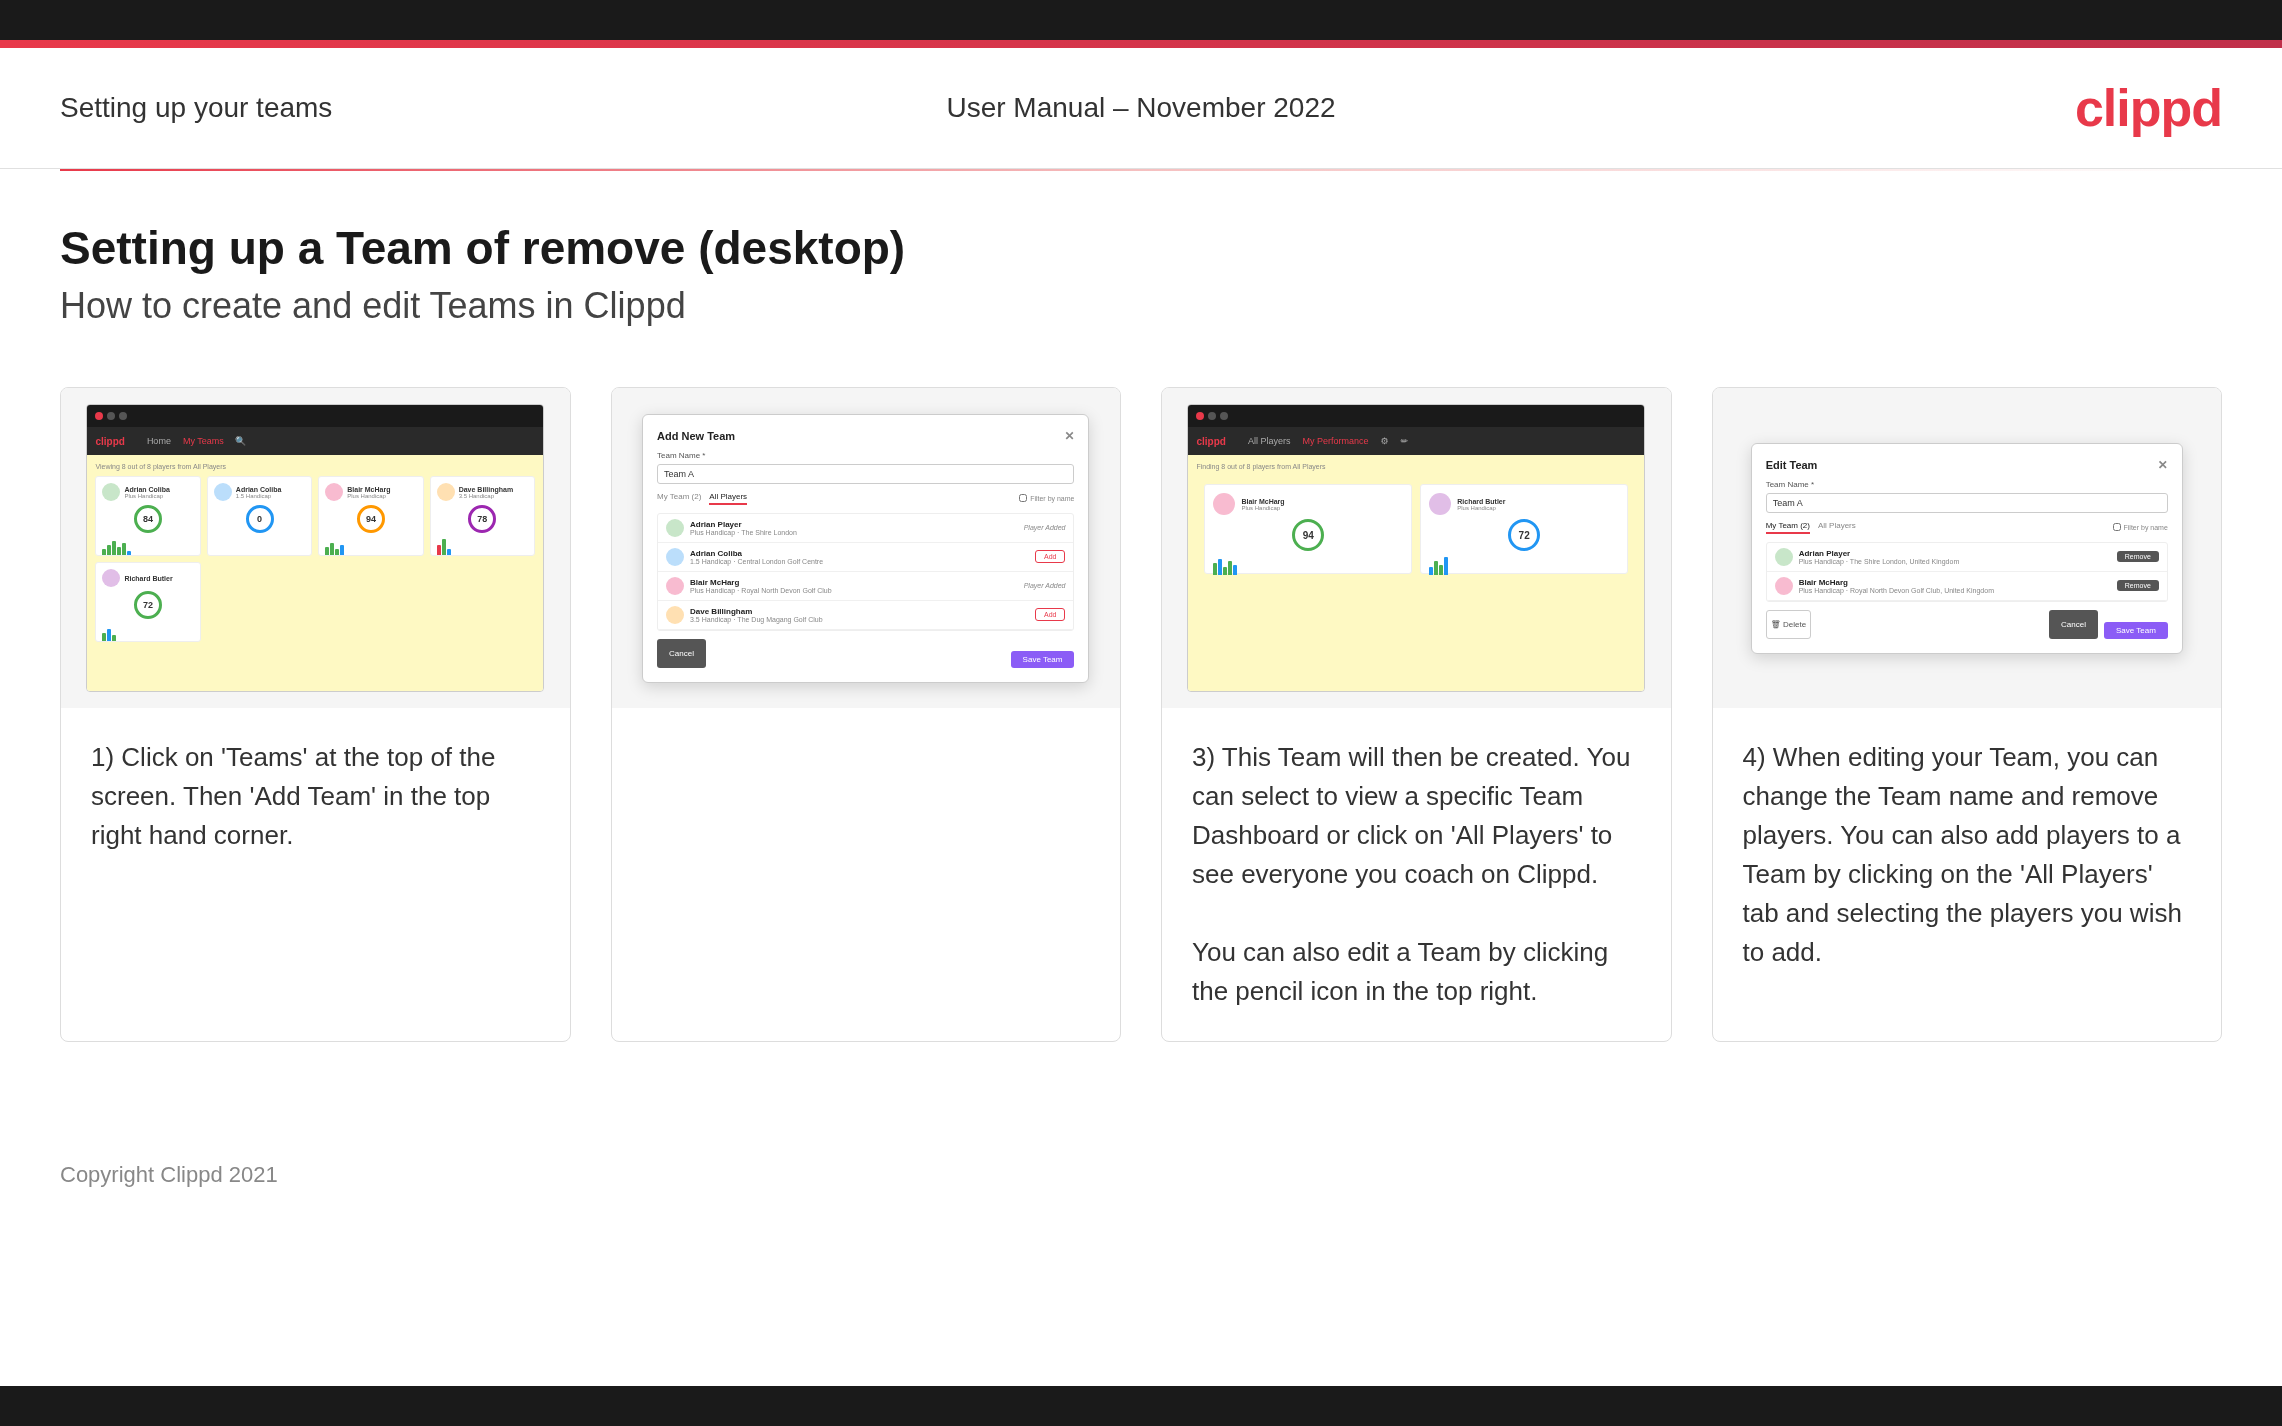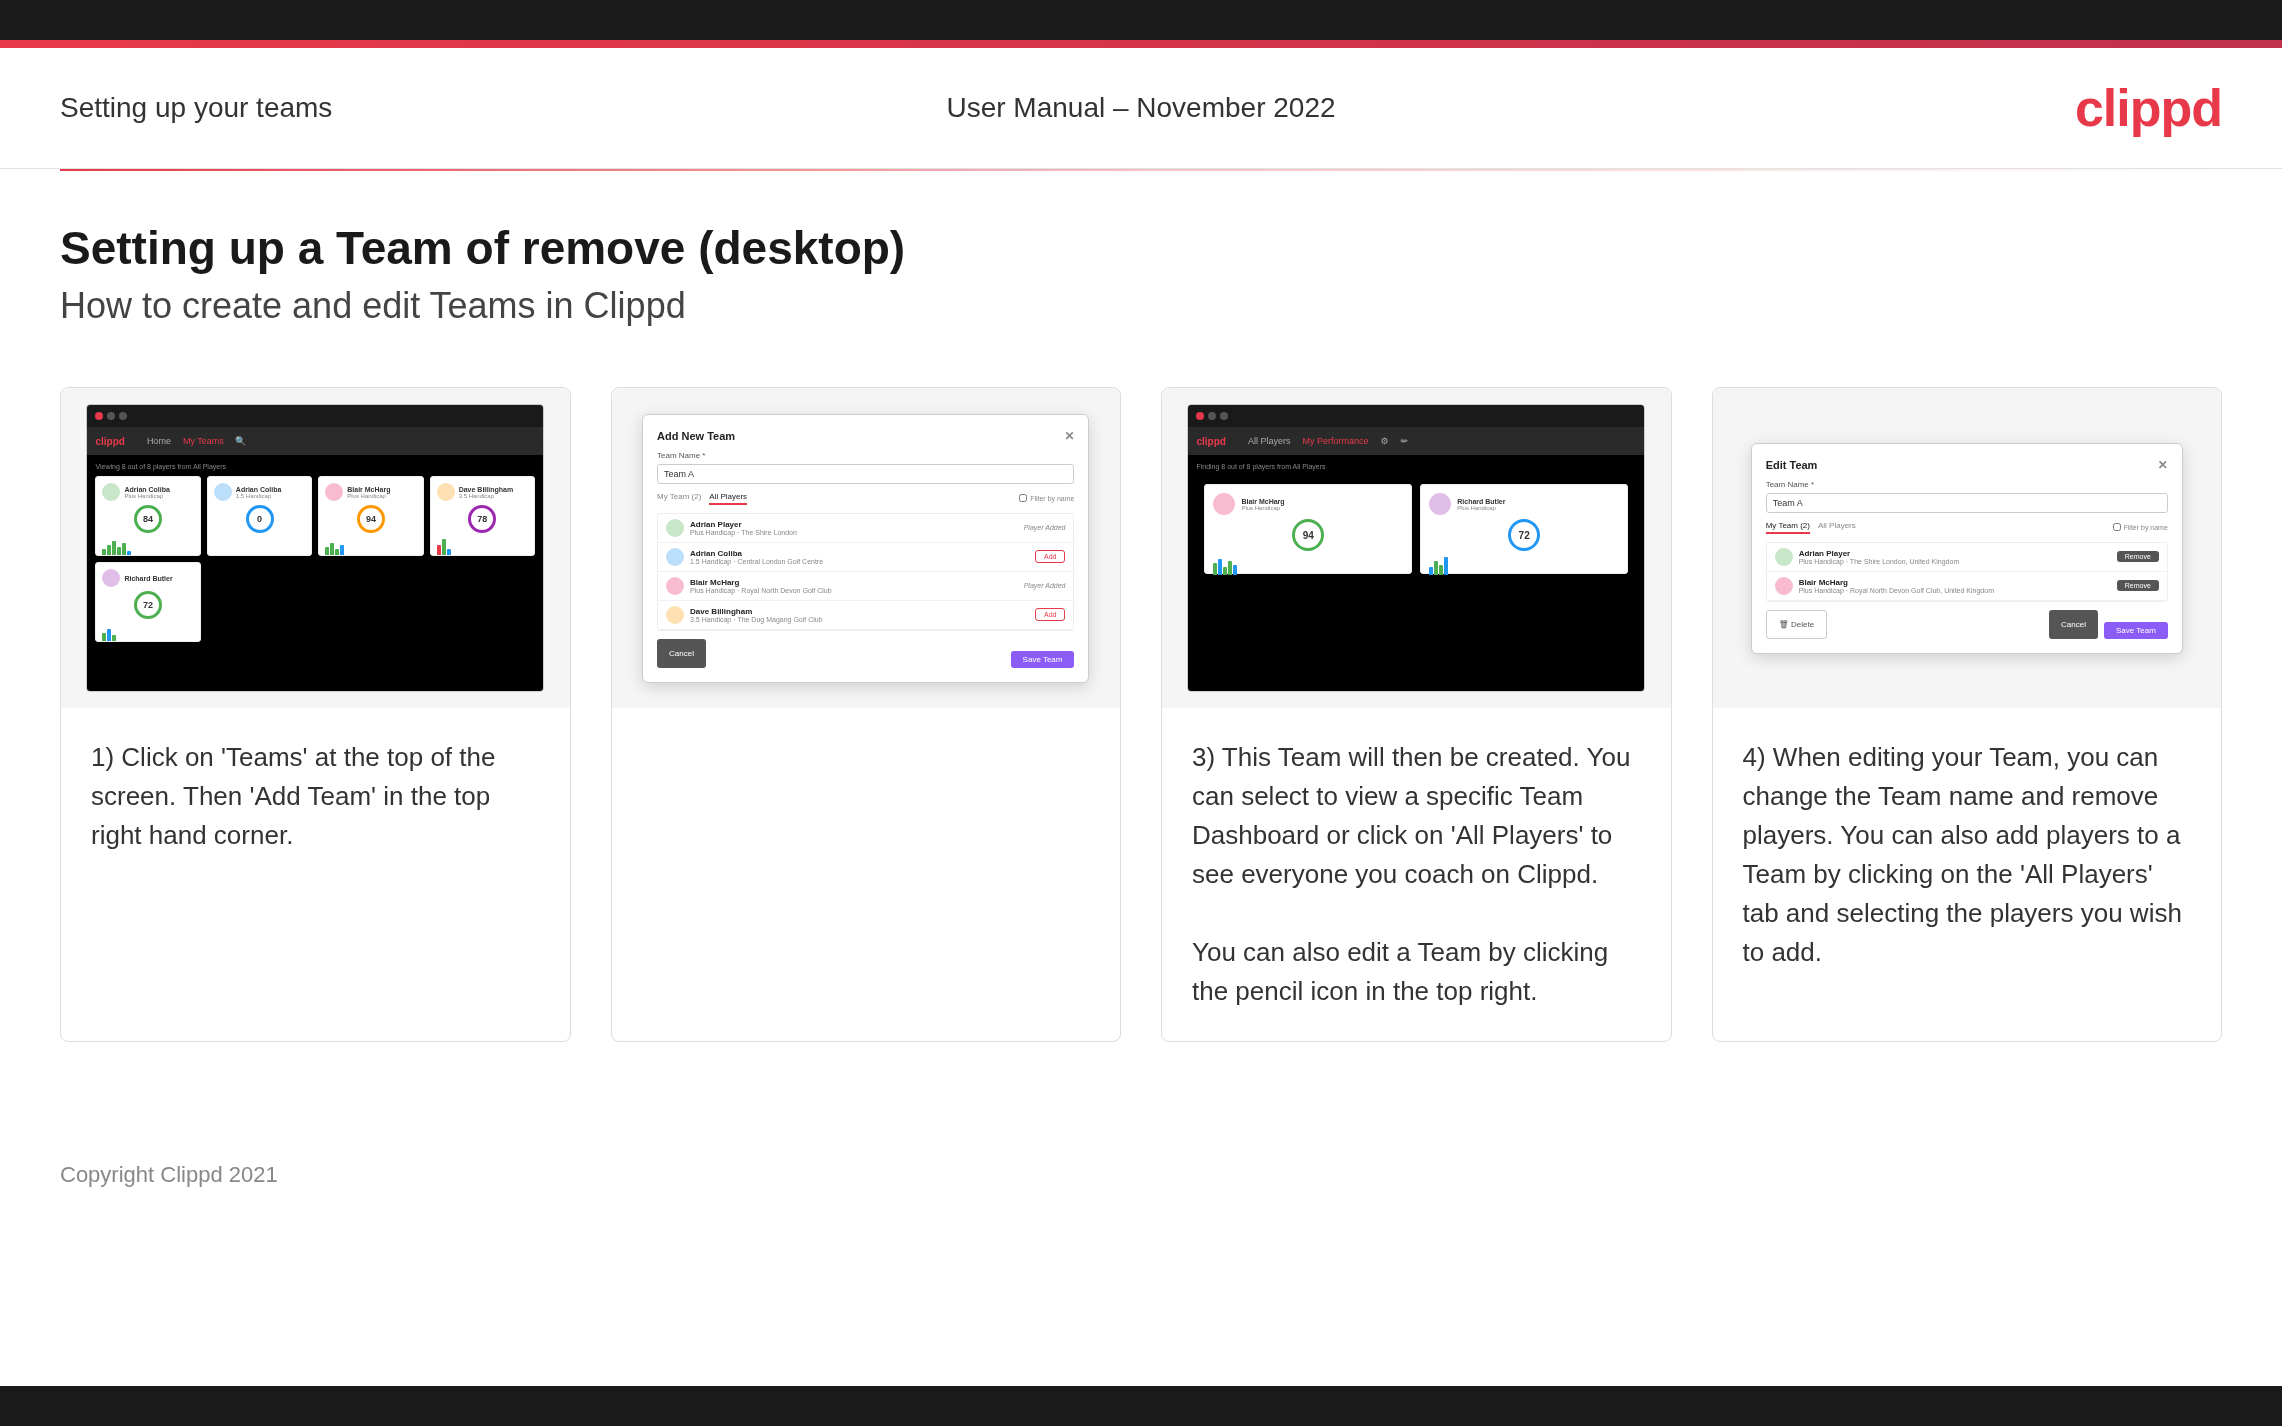--- a/index.html
+++ b/index.html
@@ -144,21 +144,21 @@
     }
     .mock-nav-item {
       color: #aaa;
       font-size: 9px;
     }
     .mock-nav-item.active { color: #e8394a; text-align: right; }
     .mock-logo-small { color: #e8394a; font-size: 10px; font-weight: bold; margin-right: 10px; }
 
     .mock-content {
       padding: 8px;
-      background: #000000;
+      background: #fef9c3;
       height: calc(100% - 50px);
       overflow: hidden;
     }
 
     .mock-player-grid {
       display: grid;
       grid-template-columns: repeat(4, 1fr);
       gap: 6px;
       margin-top: 6px;
     }
@@ -271,21 +271,21 @@
       border-radius: 3px;
       padding: 4px 12px;
       font-size: 8px;
       margin-top: 12px;
     }
     .mock-delete-btn {
       background: #fff;
       border: 1px solid #ccc;
       color: #555;
       border-radius: 3px;
-      padding: 4px 12px;
+      padding: 4px 4px;
       font-size: 8px;
     }
 
     
     .mock-dashboard {
       width: 90%;
       height: 90%;
       background: #fff;
       border: 1px solid #ccc;
       border-radius: 4px;

